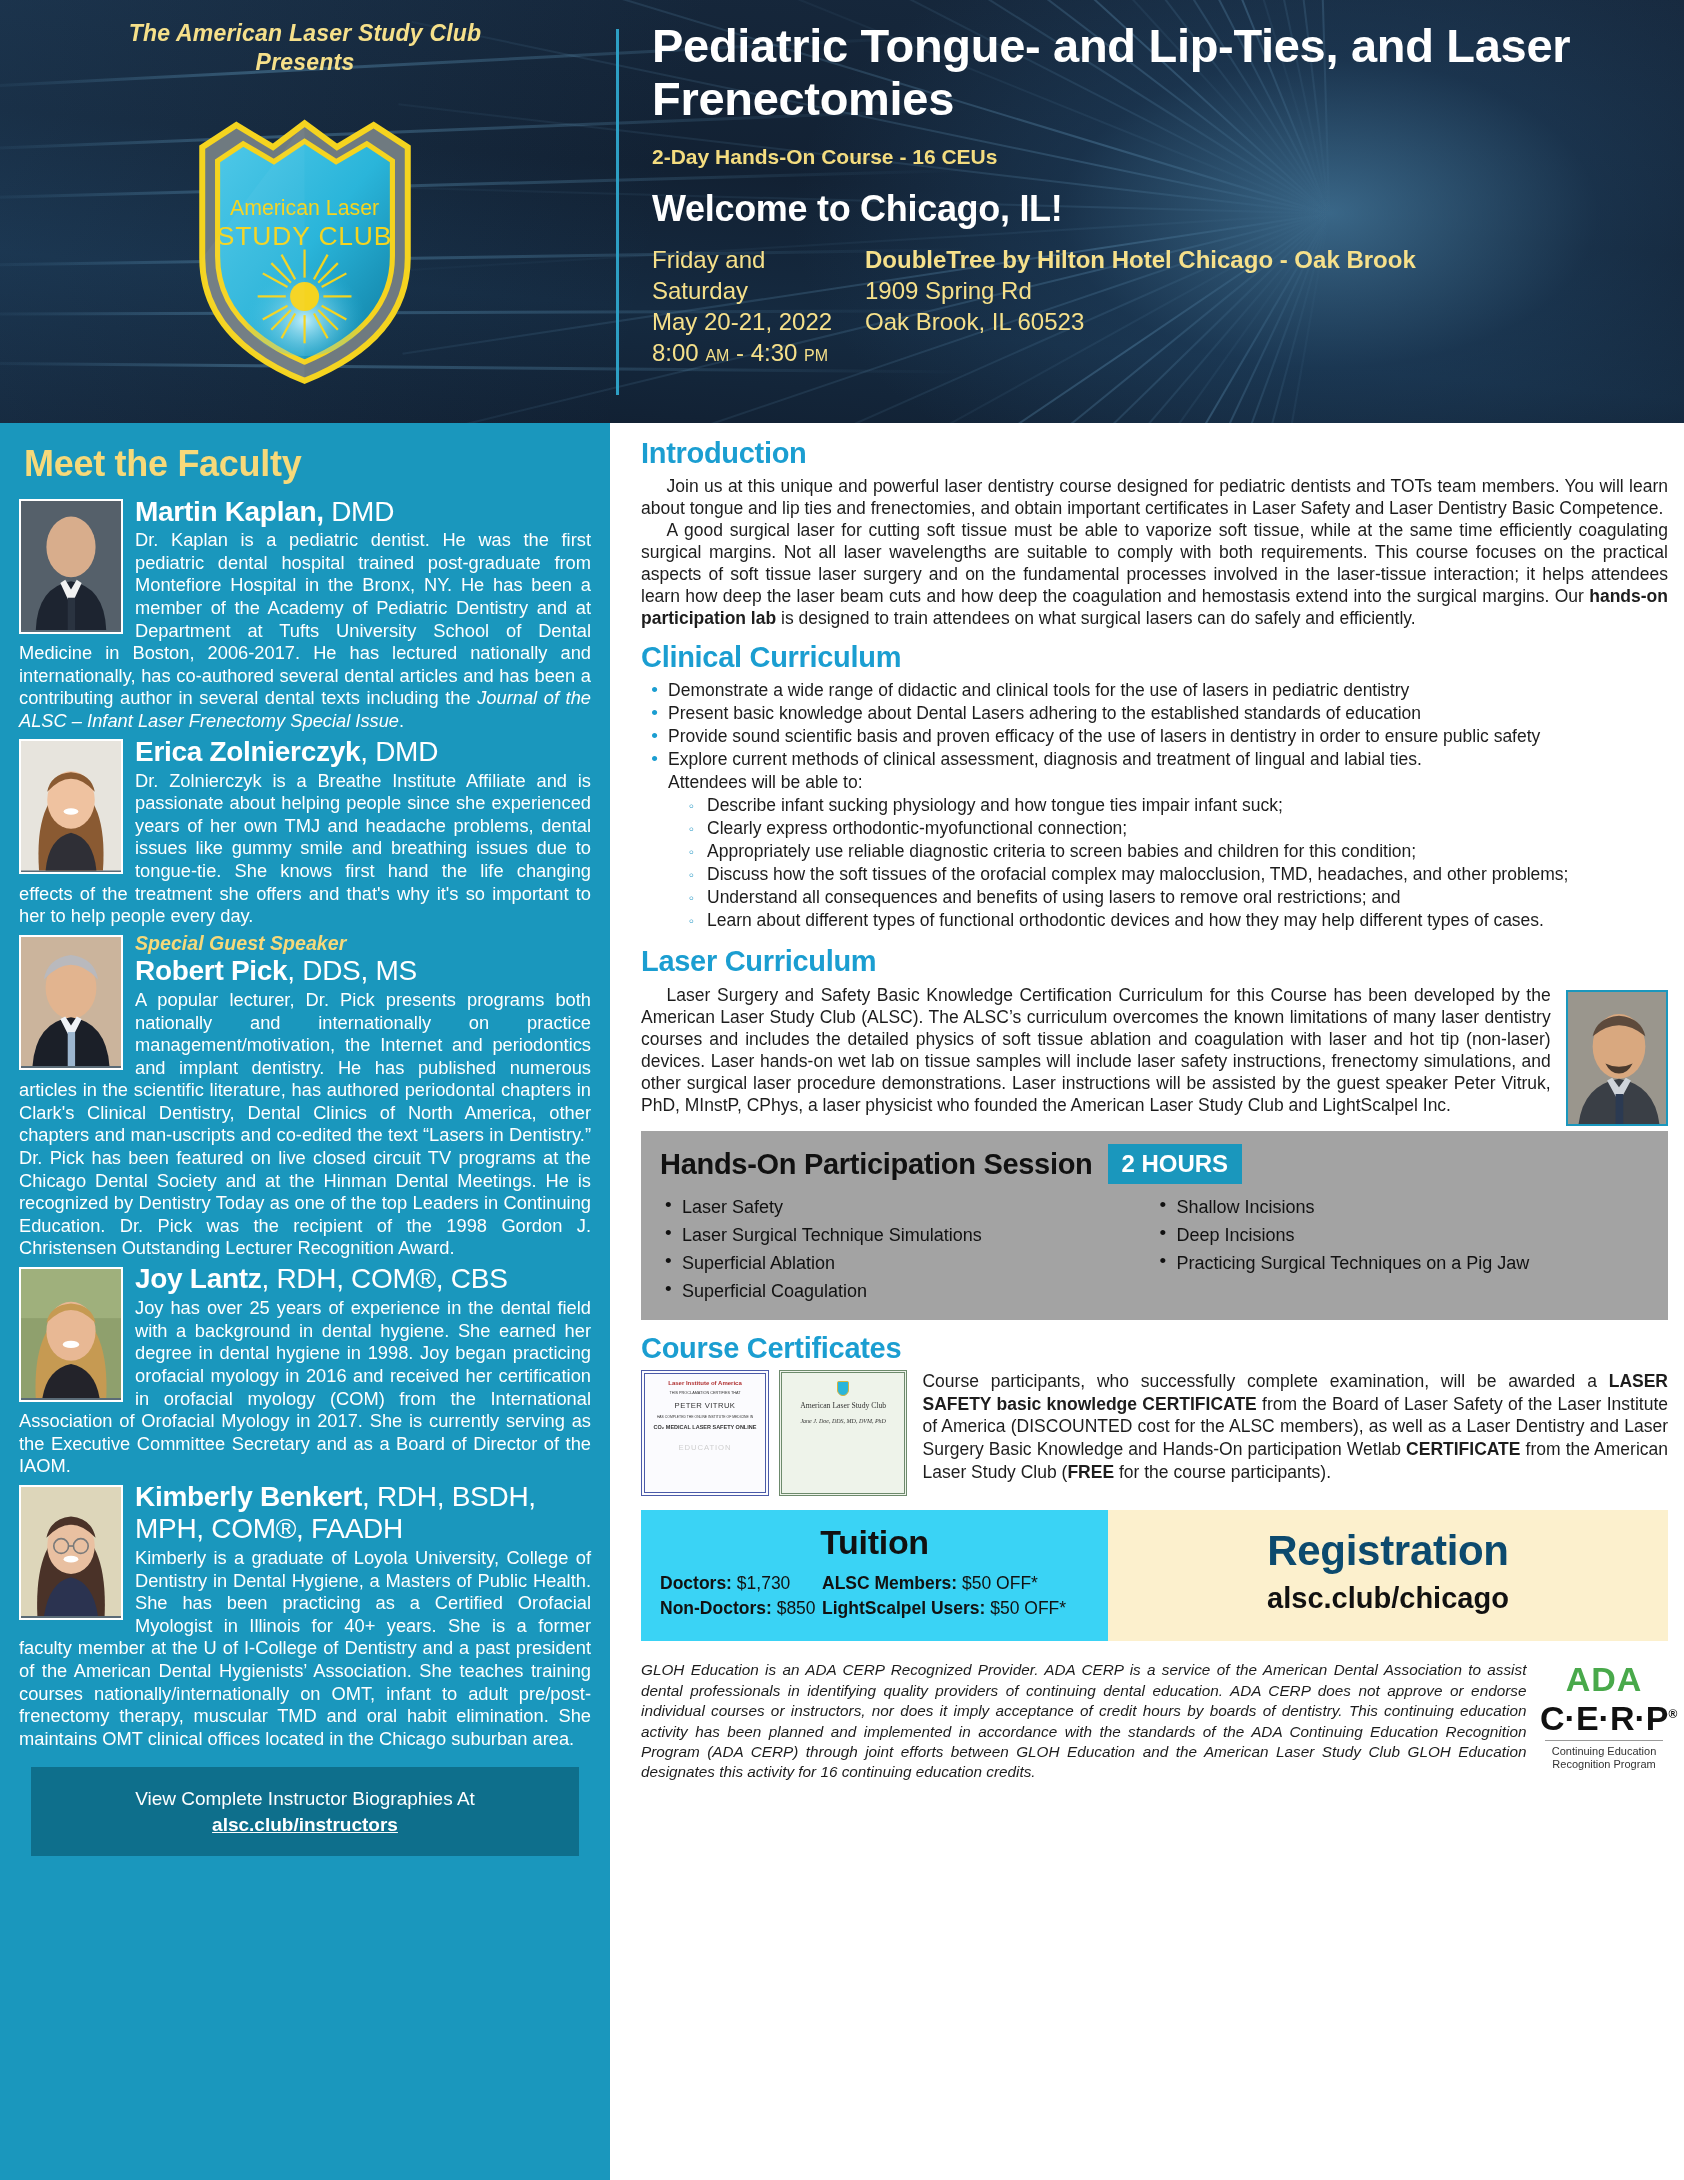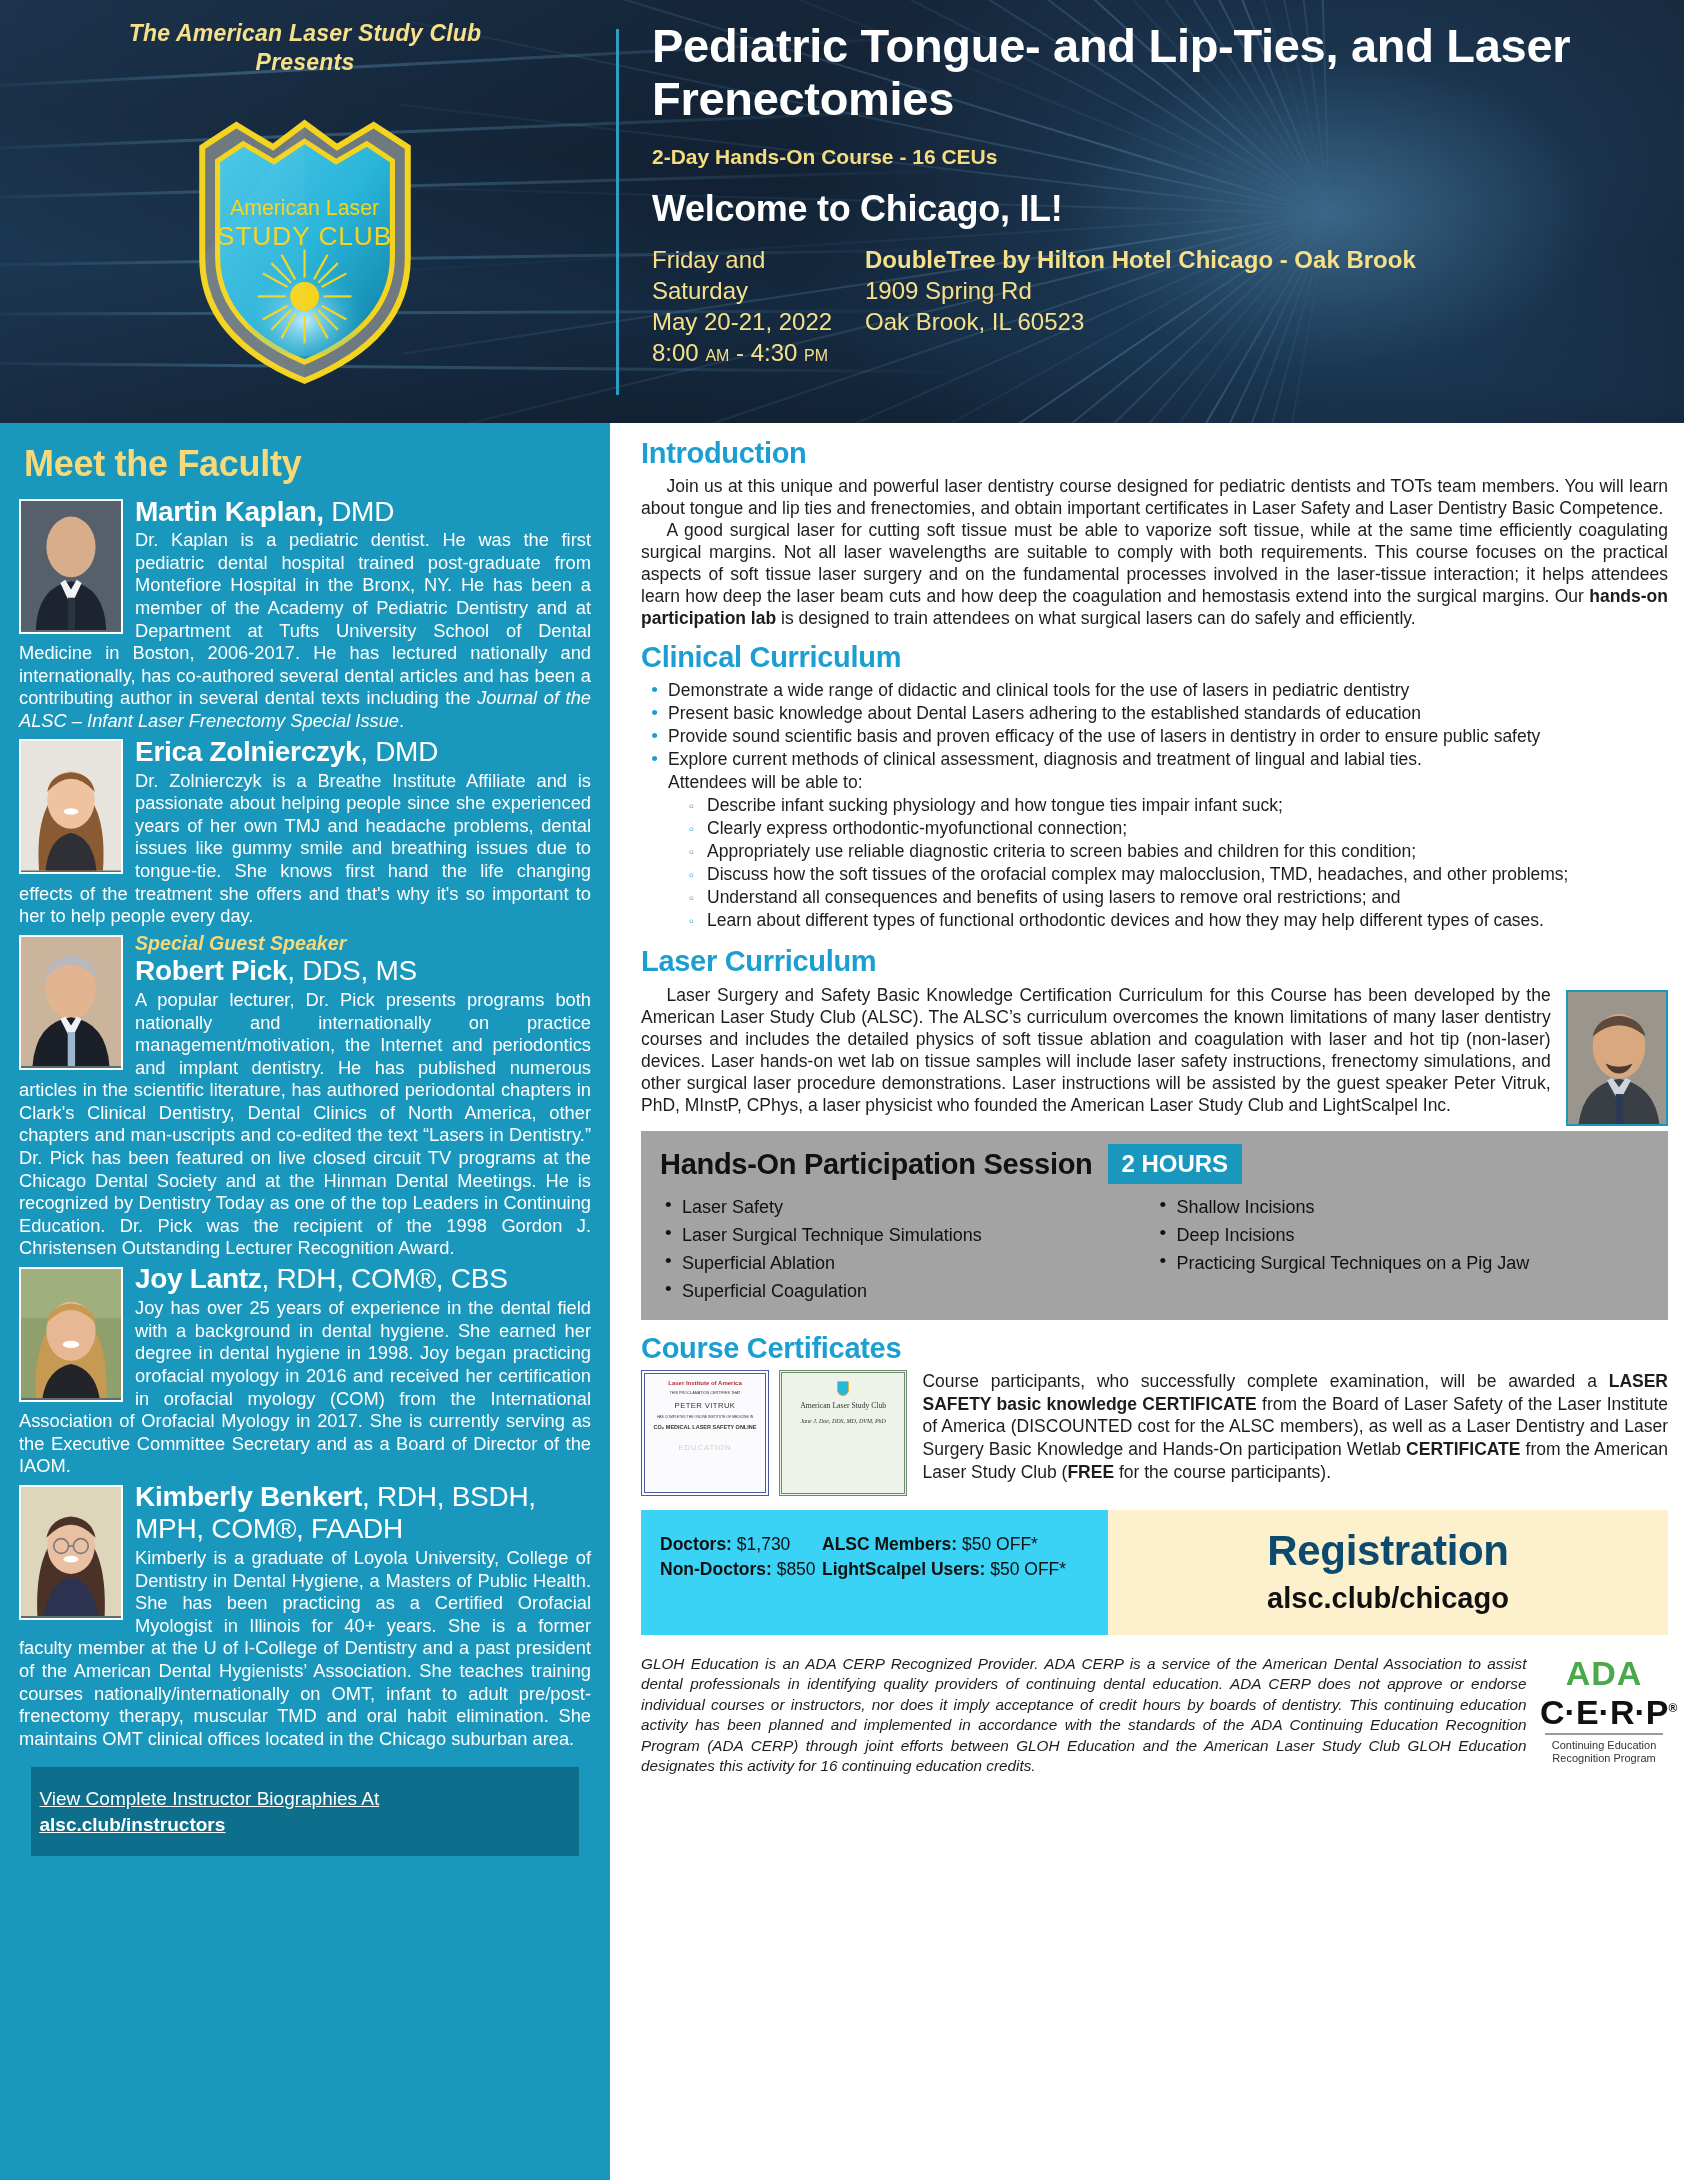--- a/index.html
+++ b/index.html
@@ -76,21 +76,21 @@
   .photo .face { position:absolute; inset:0; }
   .fac-name { color:#fff; font-size:28px; line-height:32px; font-weight:bold; letter-spacing:-0.3px; }
   .fac-name .deg { font-weight:normal; }
   .guest-label { color:#f6d97a; font-style:italic; font-weight:bold; font-size:19.6px; line-height:24px; }
   .fac-bio {
     color:#ffffff; font-size:18.3px; line-height:22.6px; text-align:justify; margin-top:1.7px;
   }
   .fac-bio em { font-style:italic; }
   .bio-btn {
     margin:17px 12px 11px 12px; background:#0e6f8c; color:#fff;
-    text-align:left; padding:19px 8.5px; font-size:19px; line-height:25.6px;text-decoration:underline;
+    text-align:center; padding:19px 8.5px; font-size:19px; line-height:25.6px;
   }
   .bio-btn a { color:#fff; font-weight:bold; text-decoration:underline; }
 
   
   .sec-head { color:#1b9ed1; font-weight:bold; font-size:29px; margin:1.7px 0 5.1px 0; letter-spacing:-0.3px; }
   .para { color:#1d1d1d; font-size:17.5px; line-height:22px; text-align:justify; text-indent:25.6px; }
   .bullets { list-style:none; margin:1.7px 0 0 5.1px; }
   .bullets > li {
     position:relative; padding-left:22px; color:#1d1d1d;
     font-size:17.5px; line-height:23px;
@@ -467,20 +467,21 @@
                 &nbsp;&nbsp;&nbsp;&nbsp;&nbsp;&nbsp;&nbsp;&nbsp;&nbsp;&nbsp;&nbsp;&nbsp;&nbsp;&nbsp;&nbsp;&nbsp;&nbsp;&nbsp;&nbsp;&nbsp;&nbsp;&nbsp;&nbsp;&nbsp;&nbsp;&nbsp;&nbsp;&nbsp;&nbsp;&nbsp;&nbsp;&nbsp;&nbsp;&nbsp;&nbsp;&nbsp;&nbsp;&nbsp;&nbsp;&nbsp;&nbsp;&nbsp;&nbsp;&nbsp;&nbsp;&nbsp;&nbsp;&nbsp;&nbsp;&nbsp;&nbsp;&nbsp;&nbsp;&nbsp;&nbsp;&nbsp;&nbsp;&nbsp;&nbsp;&nbsp;&nbsp;&nbsp;&nbsp;&nbsp;&nbsp;&nbsp;&nbsp;&nbsp;&nbsp;&nbsp;&nbsp;&nbsp;&nbsp;&nbsp;&nbsp;&nbsp;&nbsp;&nbsp;&nbsp;&nbsp;&nbsp;&nbsp;&nbsp;&nbsp;&nbsp;&nbsp;&nbsp;&nbsp;&nbsp;&nbsp;&nbsp;&nbsp;&nbsp;&nbsp;&nbsp;&nbsp;&nbsp;
               </div>
             </div>
           </div>
           <div class="cert-text"><span>Course participants, who successfully complete examination, will be awarded a </span><b>LASER SAFETY basic knowledge CERTIFICATE</b><span> from the Board of Laser Safety of the Laser Institute of America (DISCOUNTED cost for the ALSC members), as well as a Laser Dentistry and Laser Surgery Basic Knowledge and Hands-On participation Wetlab </span><b>CERTIFICATE</b><span> from the American Laser Study Club (</span><b>FREE</b><span> for the course participants).</span></div>
         </div>
       </div>
 
       <div class="money">
         <div class="tuition">
+          <div class="tuition-title">Tuition</div>
           <div class="tuition-grid">
             <div class="c1"><b>Doctors:</b><span> $1,730</span></div>
             <div><b>ALSC Members:</b><span> $50 OFF*</span></div>
           </div>
           <div class="tuition-grid" style="margin-top:0">
             <div class="c1"><b>Non-Doctors:</b><span> $850</span></div>
             <div><b>LightScalpel Users:</b><span> $50 OFF*</span></div>
           </div>
         </div>
         <div class="registration">

